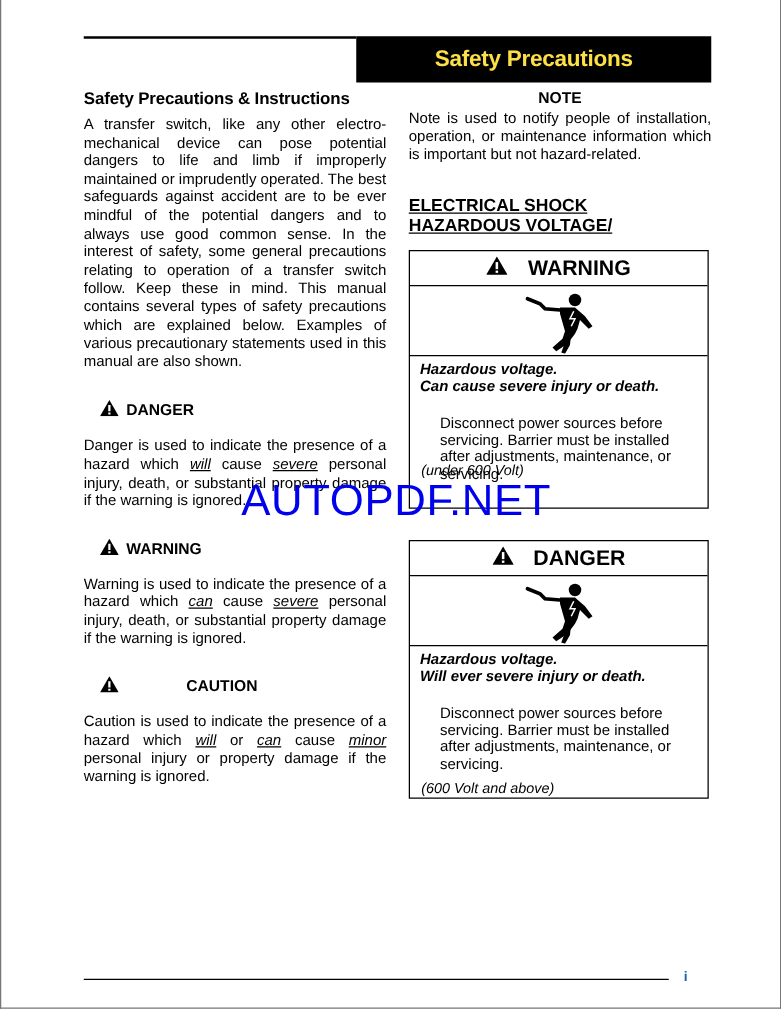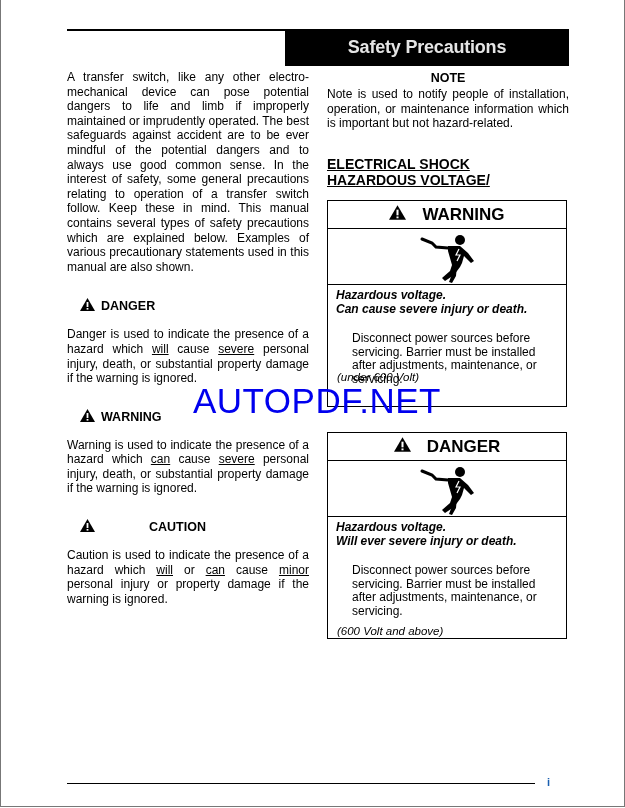--- a/index.html
+++ b/index.html
@@ -1,29 +1,29 @@
 <!DOCTYPE html>
 <html><head>
 <meta charset="utf-8">
 <style>
   html, body { margin: 0; padding: 0; background: #ffffff; }
   body { width: 625px; height: 808px; position: relative; overflow: hidden;
          font-family: "Liberation Sans", sans-serif; color: #000; }
   .page-frame { position: absolute; left: 0; top: 0; width: 623px; height: 806px;
          border-left: 1px solid #777; border-right: 1px solid #777; border-bottom: 1px solid #777; }
   .top-rule { position: absolute; left: 67px; top: 29px; width: 218px; height: 0; border-top: 2px solid #000; }
-  .header-box { position: absolute; left: 285px; top: 29px; width: 284px; height: 37px; background: #000; color: #e5e5e5;
+  .header-box { position: absolute; left: 285px; top: 29px; width: 284px; height: 37px; background: #000; color: #fde047;
          font-weight: bold; font-size: 18px; display: flex; align-items: center; justify-content: center; letter-spacing: -0.2px; }
   .col-left { position: absolute; left: 67px; top: 70px; width: 242px; }
   .col-right { position: absolute; left: 327px; top: 70px; width: 242px; }
   .h-section { font-weight: bold; font-size: 13.5px; margin: 0 0 6px 0; letter-spacing: -0.1px; }
   .body-text { font-size: 12px; line-height: 14.6px; text-align: justify; margin: 0; }
   .sig-head { display: flex; align-items: center; font-weight: bold; font-size: 12.5px; margin-left: 13px; }
   .tri { display: inline-block; margin-right: 6px; }
-  .em { text-decoration: underline; }
+  .em { font-style: italic; text-decoration: underline; }
   .note-title { text-align: center; font-weight: bold; font-size: 12.5px; margin: 0; }
   .hv-title { font-weight: bold; font-size: 14px; text-decoration: underline; line-height: 16px; margin: 0; }
   .hazard-box { position: absolute; left: 327px; width: 238px; border: 1.5px solid #000; }
   .hb-head { height: 27px; border-bottom: 1.5px solid #000; display: flex; align-items: center; justify-content: center;
          font-weight: bold; font-size: 17px; }
   .hb-head .tri { margin-right: 16px; }
   .hb-icon { height: 55px; border-bottom: 1.5px solid #000; display: flex; align-items: center; justify-content: center; }
   .hb-body { padding: 3px 8px 4px 8px; }
   .hb-bold { font-weight: bold; font-size: 12px; line-height: 14px; margin: 0 0 6px 0; font-style: italic; }
   .hb-text { font-size: 12px; line-height: 13.6px; margin: 16px; }
@@ -37,20 +37,21 @@
 <body>
 
 <div class="page-frame"></div>
 
 <div class="top-rule"></div>
 <div class="header-box">
   <span>Safety Precautions</span>
 </div>
 
 <div class="col-left">
+  <p class="h-section" style="margin-top:1px;">Safety Precautions &amp; Instructions</p>
   <p class="body-text">A transfer switch, like any other electro-mechanical device can pose potential dangers to life and limb if improperly maintained or imprudently operated. The best safeguards against accident are to be ever mindful of the potential dangers and to always use good common sense. In the interest of safety, some general precautions relating to operation of a transfer switch follow. Keep these in mind. This manual contains several types of safety precautions which are explained below. Examples of various precautionary statements used in this manual are also shown.</p>
 
   <div class="sig-head" style="margin-top:24px;">
     <span class="tri">
       <svg width="15" height="13" viewBox="0 0 15 13">
           <path d="M7.5 0 L15 13 L0 13 Z" fill="#000"></path>
           <rect x="6.6" y="4" width="1.8" height="5" fill="#fff"></rect>
           <rect x="6.6" y="10" width="1.8" height="1.6" fill="#fff"></rect>
         </svg>
     </span>

